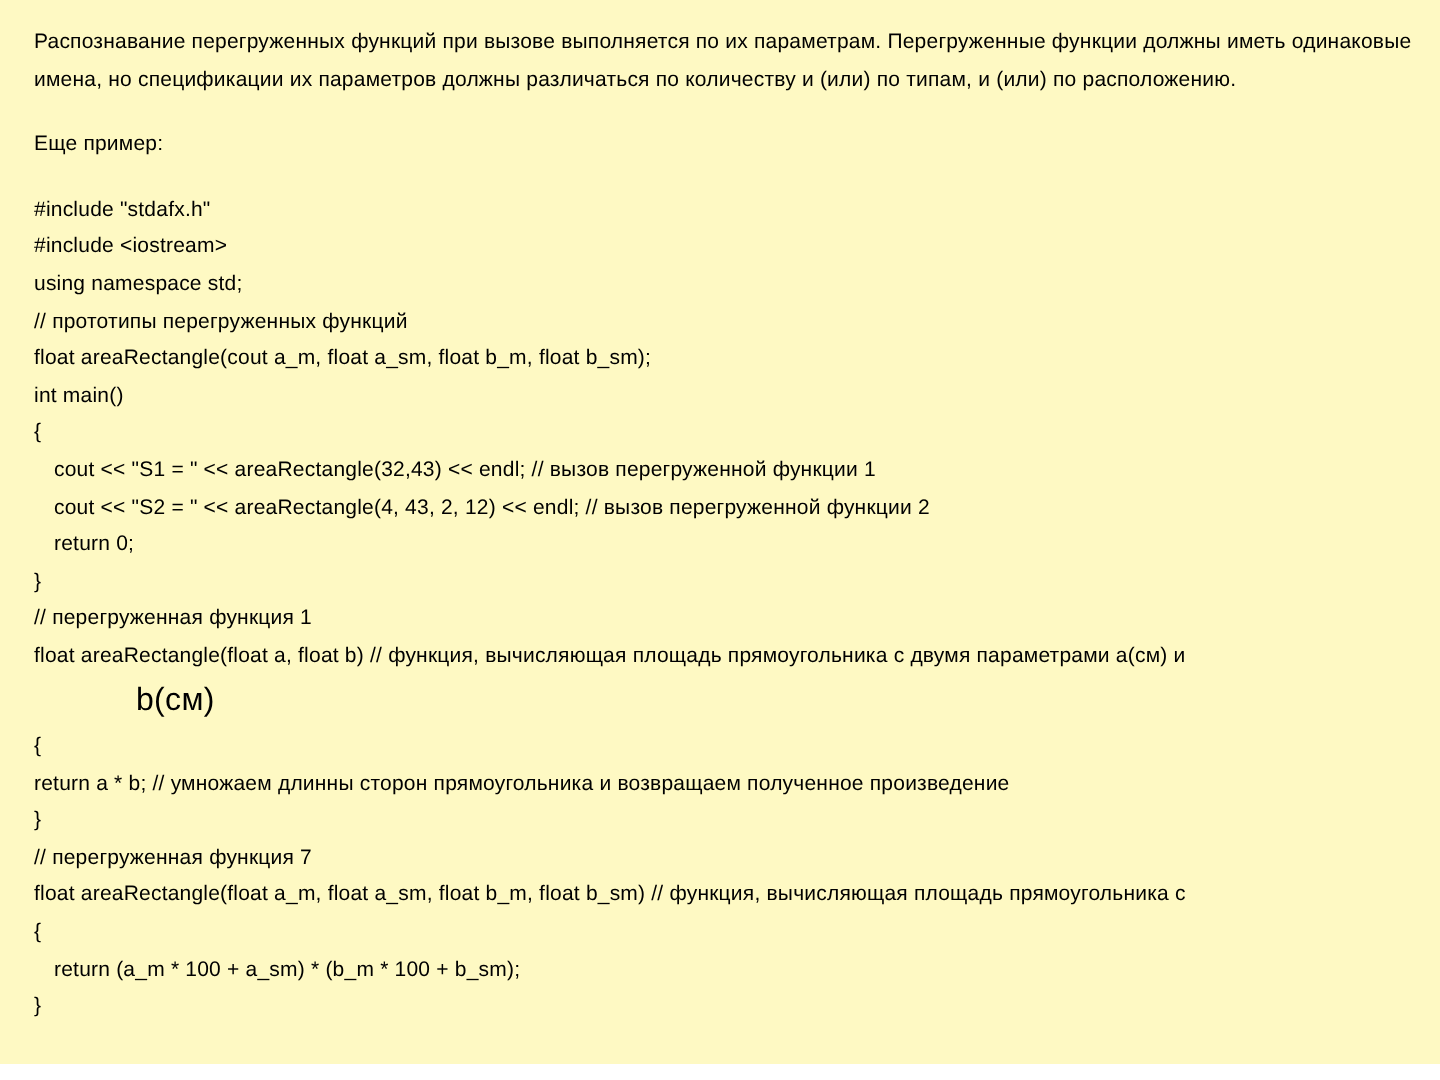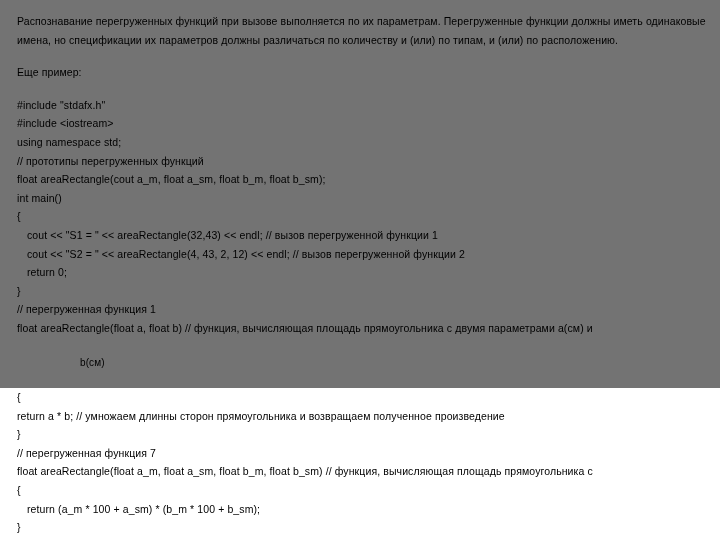--- a/index.html
+++ b/index.html
@@ -10,23 +10,23 @@
     width: 720px;
     height: 540px;
     background: #ffffff;
     font-family: "Liberation Sans", "DejaVu Sans", sans-serif;
     color: #000000;
     overflow: hidden;
   }
   .slide {
     position: relative;
     width: 720px;
-    height: 388px;
+    height: 532px;
     box-sizing: border-box;
-    background: #737373;
+    background: #fef9c3;
   }
   .content {
     position: absolute;
     left: 17px;
     top: 12px;
     width: 690px;
   }
   .para {
     font-size: 10.5px;
     line-height: 18.6px;
@@ -45,24 +45,24 @@
     font-size: 10.5px;
     line-height: 18.6px;
     white-space: pre-wrap;
     margin: 0;
     letter-spacing: 0.01em;
   }
   .code-line.indent1 {
     padding-left: 10px;
   }
   .cont-line {
-    font-size: 10px;
+    font-size: 16px;
     line-height: 18.6px;
     padding-left: 47px;
-    margin: 16px;
+    margin: 4px;
     letter-spacing: 0.01em;
     white-space: pre-wrap;
   }
 </style>
 </head>
 <body>
 
 <div class="slide">
   <div class="content">
 

